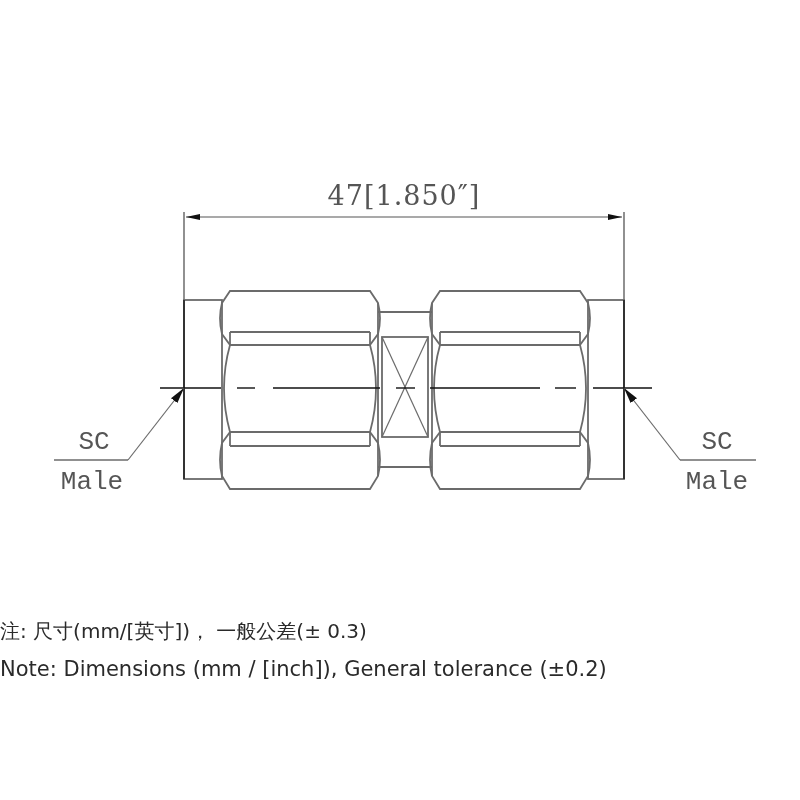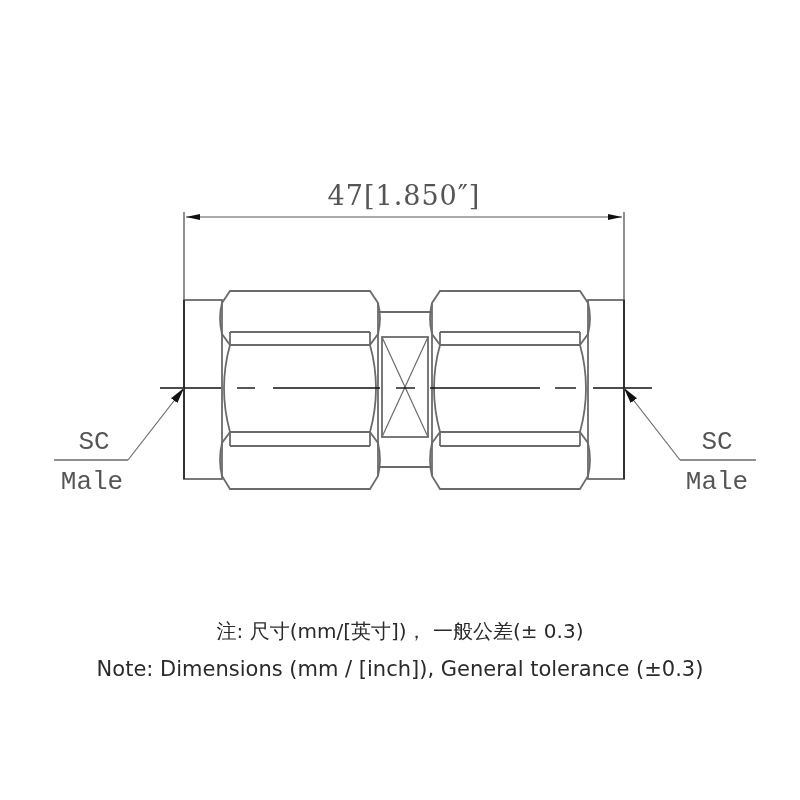--- a/index.html
+++ b/index.html
@@ -1,20 +1,20 @@
 <!DOCTYPE html>
 <html><head>
 <meta charset="utf-8">
 <style>
   html, body { margin:0; padding:0; background:#ffffff; }
   body { width:800px; height:800px; position:relative; overflow:hidden; }
   #drawing { position:absolute; left:0; top:0; width:800px; height:800px; }
   .dimlabel { font-family:"DejaVu Serif","Liberation Serif",serif; font-size:27px; fill:#555555; letter-spacing:1px; }
   .callout { font-family:"Liberation Mono","DejaVu Sans Mono",monospace; font-size:26px; fill:#555555; }
-  .note { position:absolute; left:0; width:800px; text-align:center; font-family:"DejaVu Sans","Liberation Sans",sans-serif; color:#2a2a2a; }
+  .note { position:absolute; left:0; width:800px; font-family:"DejaVu Sans","Liberation Sans",sans-serif; color:#2a2a2a; }
   .note-cn { top:618px; font-size:20px; }
   .note-en { top:657px; font-size:21px; }
 </style>
 </head>
 <body>
 
 <svg id="drawing" viewBox="0 0 800 800" xmlns="http://www.w3.org/2000/svg">
   <defs>
     <marker id="arrowR" markerWidth="14" markerHeight="8" refX="14" refY="4" orient="auto" markerUnits="userSpaceOnUse">
       <path d="M0,1 L14,4 L0,7 Z" fill="#111"></path>
@@ -96,13 +96,13 @@
 
   <g>
     <line x1="680" y1="460" x2="756" y2="460" stroke="#6b6b6b" stroke-width="1.4"></line>
     <line x1="680" y1="460" x2="624" y2="388" stroke="#6b6b6b" stroke-width="1.2" marker-end="url(#arrowTip)"></line>
     <text class="callout" x="717" y="449" text-anchor="middle">SC</text>
     <text class="callout" x="717" y="489" text-anchor="middle">Male</text>
   </g>
 </svg>
 
 <div class="note note-cn">注: 尺寸(mm/[英寸])， 一般公差(± 0.3)</div>
-<div class="note note-en">Note: Dimensions (mm / [inch]), General tolerance (±0.3)</div>
+<div class="note note-en">Note: Dimensions (mm / [inch]), General tolerance (±0.2)</div>
 
 </body></html>

